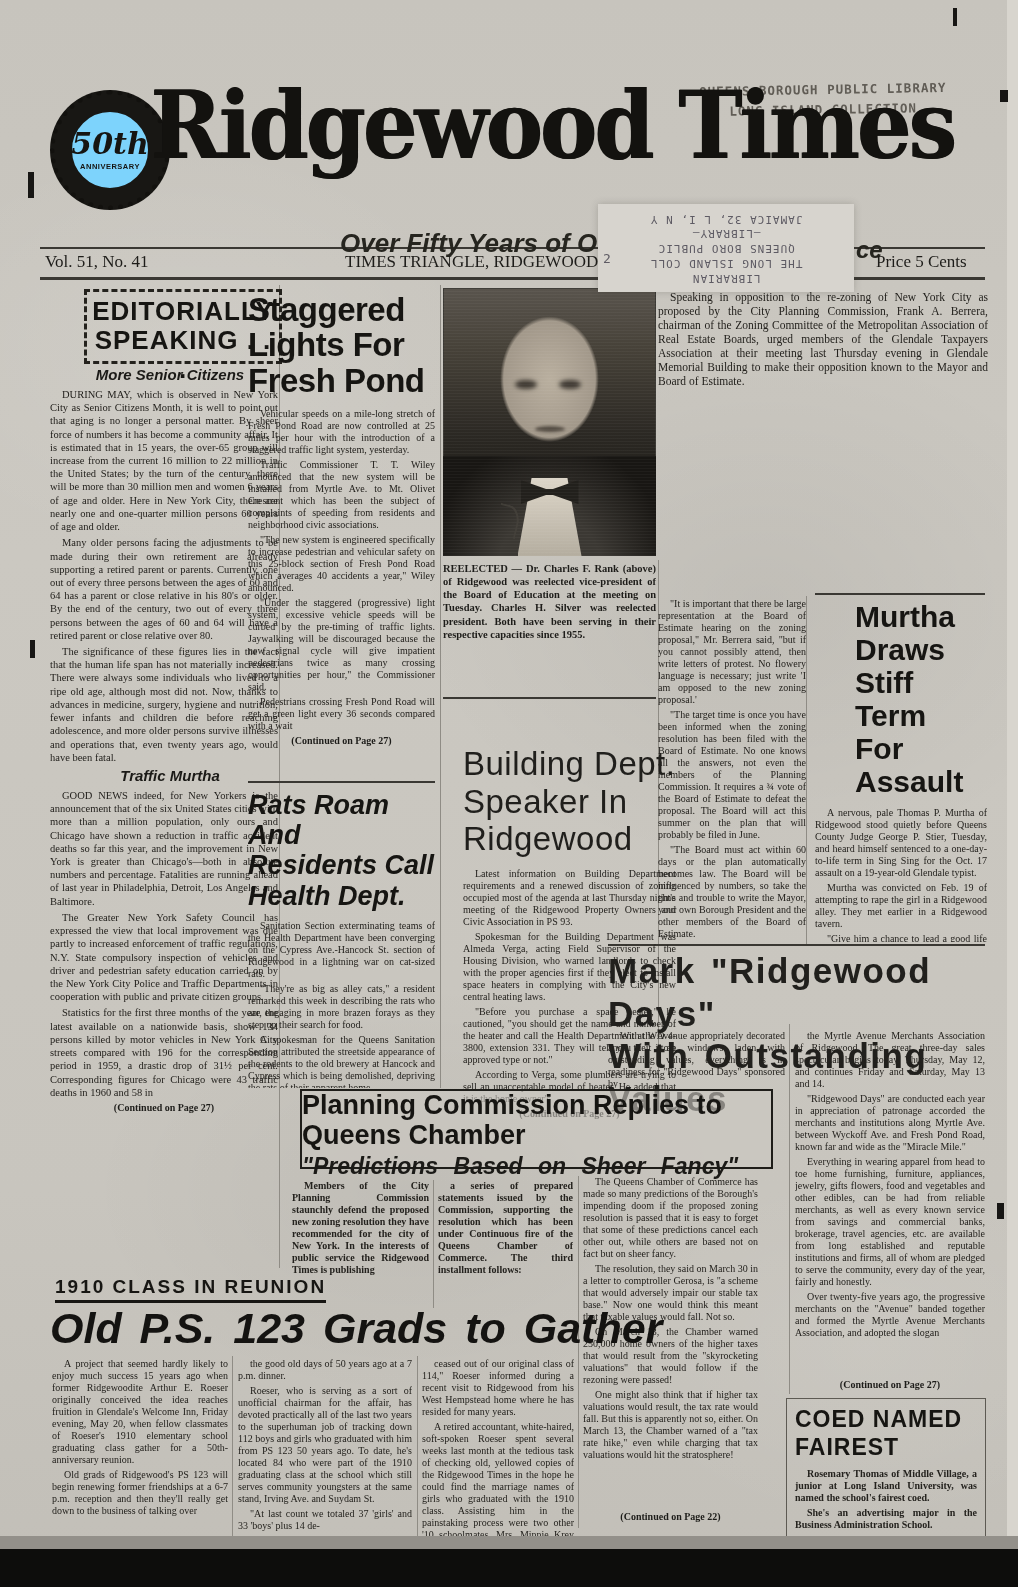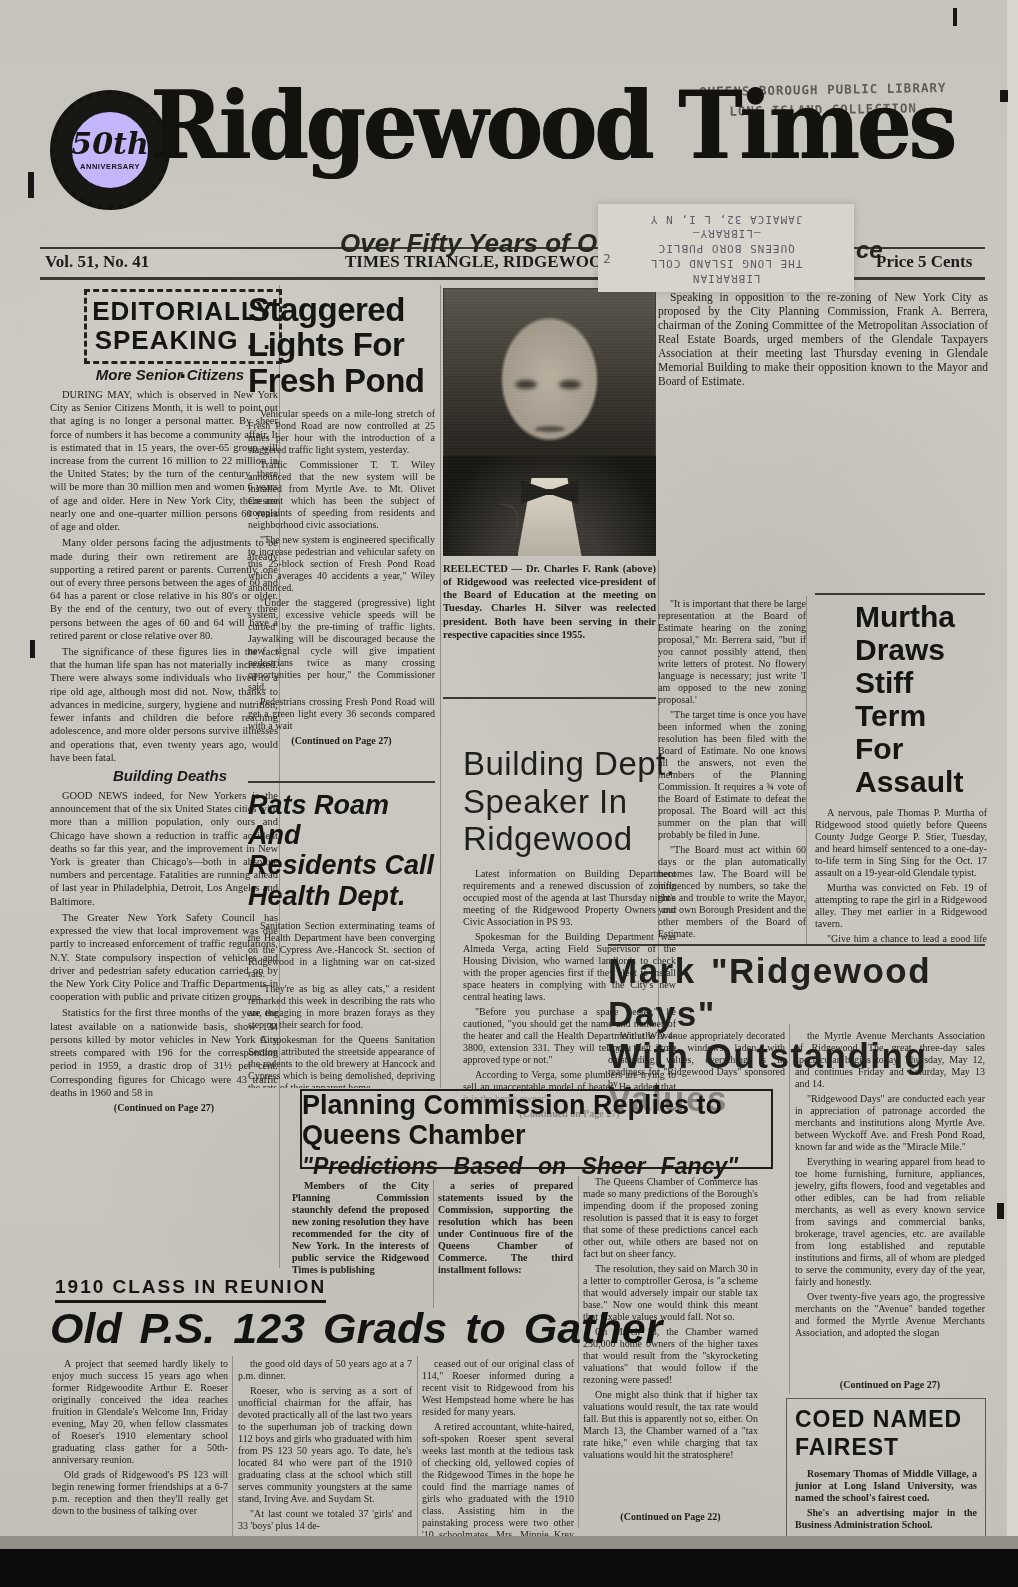--- a/index.html
+++ b/index.html
@@ -23,21 +23,21 @@
   .artifact{position:absolute;background:#171614;z-index:5;}
 
   
   .lib-stamp{
     position:absolute;left:648px;top:80px;width:350px;text-align:center;z-index:2;
     font-family:"DejaVu Sans Mono", monospace;font-size:12.5px;line-height:1.6;
     letter-spacing:1px;color:#56524b;transform:rotate(-1deg);font-weight:bold;opacity:.9;
   }
   .seal{position:absolute;left:50px;top:90px;width:120px;height:120px;z-index:2;
     background:#181714;border-radius:50%;border:5px dotted #12110e;box-sizing:border-box;}
-  .seal-inner{position:absolute;inset:15px;background:#c4b5fd;border-radius:50%;
+  .seal-inner{position:absolute;inset:15px;background:#7dd3fc;border-radius:50%;
     border:2px solid #181714;display:flex;flex-direction:column;align-items:center;justify-content:center;}
   .seal-50{font-family:"DejaVu Serif", serif;font-style:italic;font-weight:bold;font-size:30px;color:#161512;line-height:1;}
   .seal-anniv{font-family:"Liberation Sans", sans-serif;font-weight:bold;font-size:7.5px;letter-spacing:.5px;color:#161512;margin-top:3px;}
   .nameplate{
     position:absolute;left:150px;top:74px;width:770px;text-align:center;z-index:2;
     font-family:"DejaVu Serif", serif;font-weight:bold;font-size:86px;line-height:1.2;
     color:#13120f;letter-spacing:-3px;transform:scaleY(1.08);
     text-shadow:1px 0 0 #13120f;white-space:nowrap;
   }
   .tagline{
@@ -53,21 +53,21 @@
     display:flex;align-items:center;justify-content:center;
   }
   .stamp-lines{transform:rotate(180deg);text-align:center;
     font-family:"DejaVu Sans Mono", monospace;font-size:11px;line-height:1.35;
     letter-spacing:1px;color:#4a4752;opacity:.85;filter:blur(.3px);}
   .stamp-two{position:absolute;left:5px;bottom:26px;font-family:"DejaVu Sans Mono", monospace;
     font-size:13px;color:#4a4752;opacity:.85;}
   .hrule{position:absolute;background:#3a3833;z-index:1;}
   .vrule{position:absolute;width:1px;background:#8f8c85;z-index:1;}
   .dateline{position:absolute;top:252px;z-index:2;font-family:"Liberation Serif", serif;
-    font-weight:bold;font-size:17px;color:#1d1c19;white-space:nowrap;text-align:right;}
+    font-weight:normal;font-size:17px;color:#1d1c19;white-space:nowrap;text-align:right;}
 
   
   .blk{position:absolute;z-index:2;overflow:hidden;}
   .bt{font-size:10px;line-height:1.2;text-align:justify;color:#24221e;}
   .bt p{margin:0 0 3px;text-indent:12px;}
   .bt-lg{font-size:10.5px;line-height:1.26;}
   .continued{text-align:center;font-weight:bold;font-size:10px;color:#1d1c19;margin-top:1px;text-indent:0 !important;}
   .hl{font-family:"Liberation Sans", sans-serif;font-weight:bold;color:#161512;}
 
   .ed-box{position:absolute;left:84px;top:289px;width:192px;height:64px;z-index:2;
@@ -179,21 +179,21 @@
 
   <div class="ed-box">
     <div class="hl">EDITORIALLY</div>
     <div class="hl">SPEAKING . . .</div>
   </div>
   <div class="blk bt bt-lg" style="left:50px;top:366px;width:228px;height:898px;">
     <p class="col-head">More Senior Citizens</p>
     <p>DURING MAY, which is observed in New York City as Senior Citizens Month, it is well to point out that aging is no longer a personal matter. By sheer force of numbers it has become a community affair. It is estimated that in 15 years, the over-65 group will increase from the current 16 million to 22 million in the United States; by the turn of the century, there will be more than 30 million men and women 6 years of age and older. Here in New York City, there are nearly one and one-quarter million persons 60 years of age and older.</p>
     <p>Many older persons facing the adjustments to be made during their own retirement are already supporting a retired parent or parents. Currently, one out of every three persons between the ages of 60 and 64 has a parent or close relative in his 80's or older. By the end of the century, two out of every three persons between the ages of 60 and 64 will have a retired parent or close relative over 80.</p>
     <p>The significance of these figures lies in the fact that the human life span has not materially increased. There were always some individuals who lived to a ripe old age, although most did not. Now, thanks to advances in medicine, surgery, hygiene and nutrition, fewer infants and children die before reaching adolescence, and more older persons survive illnesses and operations that, even twenty years ago, would have been fatal.</p>
-    <p class="col-head">Building Deaths</p>
+    <p class="col-head">Traffic Murtha</p>
     <p>GOOD NEWS indeed, for New Yorkers is the announcement that of the six United States cities with more than a million population, only ours and Chicago have shown a reduction in traffic accident deaths so far this year, and the improvement in New York is greater than Chicago's—both in absolute numbers and percentage. Fatalities are running ahead of last year in Philadelphia, Detroit, Los Angeles and Baltimore.</p>
     <p>The Greater New York Safety Council has expressed the view that local improvement was due partly to increased enforcement of traffic regulations, N.Y. State compulsory inspection of vehicles and driver and pedestrian safety education carried on by the New York City Police and Traffic Departments in cooperation with public and private citizen groups.</p>
     <p>Statistics for the first three months of the year, the latest available on a nationwide basis, show 134 persons killed by motor vehicles in New York City streets compared with 196 for the corresponding period in 1959, a drastic drop of 31½ per cent. Corresponding figures for Chicago were 43 traffic deaths in 1960 and 58 in</p>
     <p class="continued">(Continued on Page 27)</p>
   </div>
 
   <div class="blk" style="left:248px;top:292px;width:187px;height:485px;">
     <div class="hl fresh-hl">
       <div>Staggered</div>
       <div>Lights For</div>

